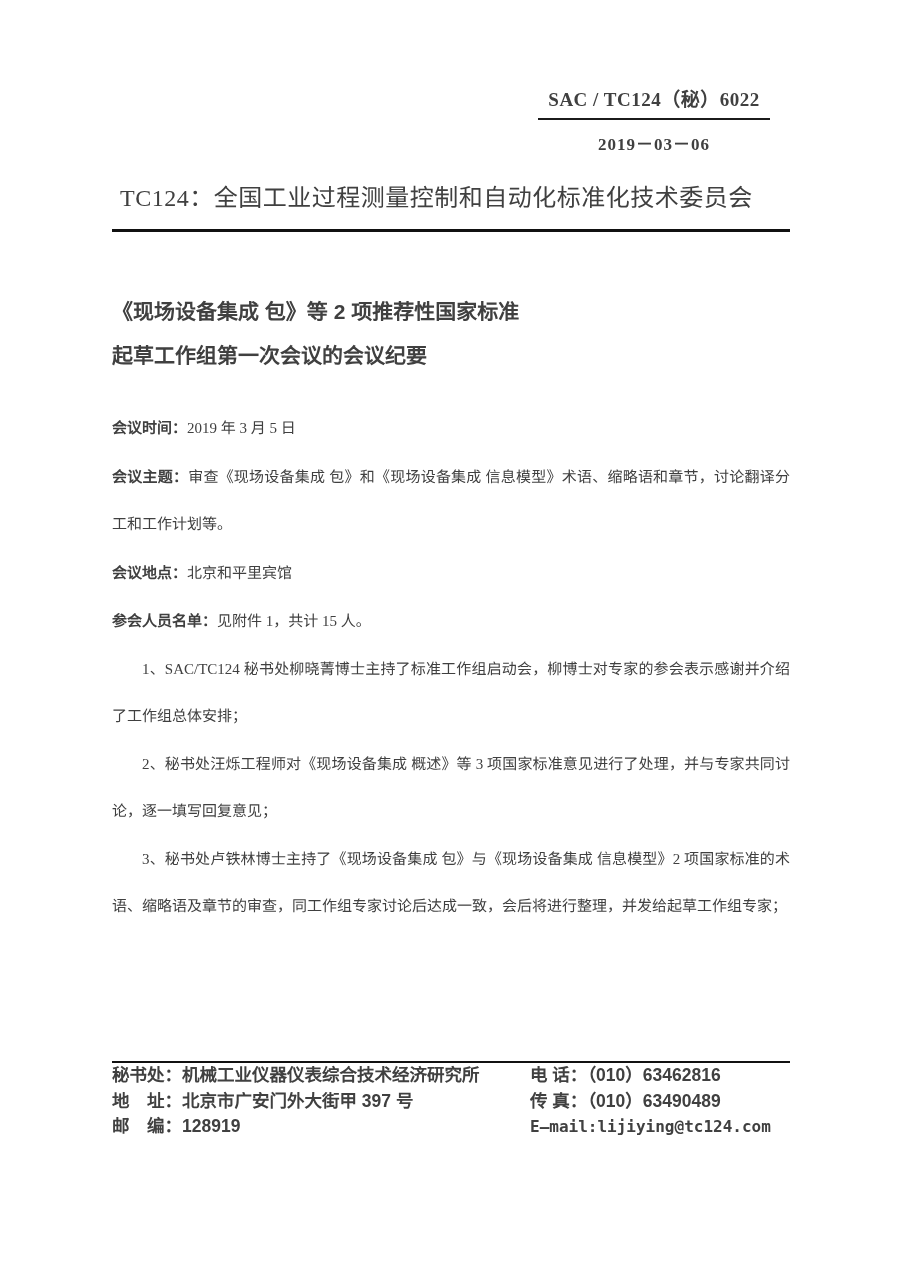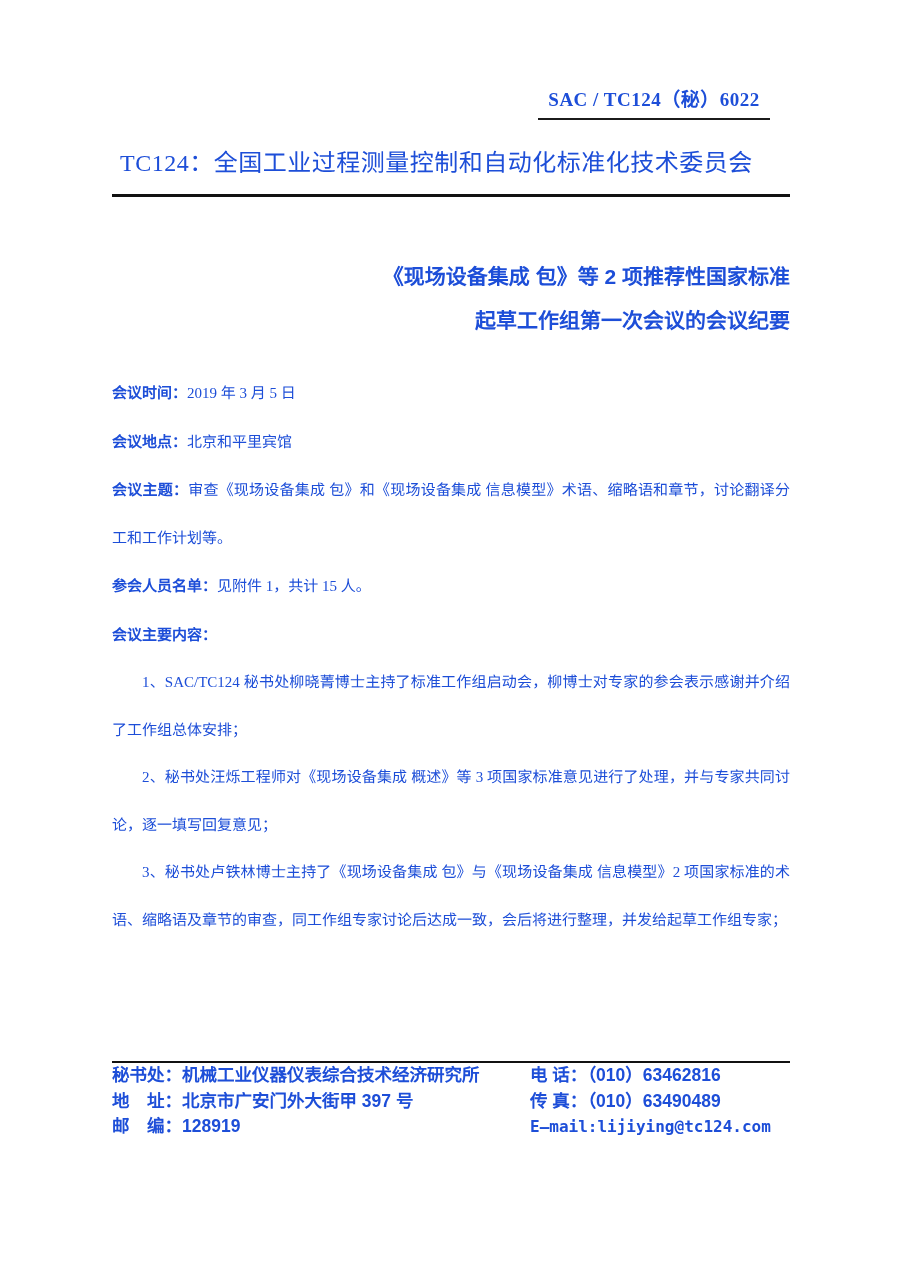--- a/index.html
+++ b/index.html
@@ -1,21 +1,21 @@
 <!DOCTYPE html>
 <html lang="zh-CN"><head>
 <meta charset="utf-8">
 <style>
   * { margin:0; padding:0; box-sizing:border-box; }
   html,body { background:#ffffff; }
   .page {
     position:relative;
     width:900px; height:1273px;
     background:#ffffff;
-    color:#1d4ed8;
+    color:#404040;
     font-family:"Liberation Serif","DejaVu Serif",serif;
     overflow:hidden;
   }
   .content { margin:0 110px 0 112px; }
 
   
   .header-block {
     width:232px;
     margin-left:auto;
     margin-right:20px;
@@ -50,21 +50,21 @@
   }
   .committee-rule {
     border:none;
     border-top:3px solid #111111;
     margin-top:16px;
   }
 
   
   .title {
     margin-top:58px;
-    text-align:right;
+    text-align:left;
     font-family:"Liberation Sans","DejaVu Sans",sans-serif;
     font-weight:bold;
     font-size:21px;
   }
   .title p { line-height:44px; }
 
   
   .body {
     margin-top:26px;
     font-size:15px;
@@ -105,41 +105,41 @@
 </head>
 <body>
 
 <div class="page">
 
   <div class="content">
 
     <div class="header-block">
       <div class="doc-number">SAC / TC124（秘）6022</div>
       <hr class="header-rule">
+      <div class="doc-date">2019－03－06</div>
     </div>
 
     <div class="committee">TC124：全国工业过程测量控制和自动化标准化技术委员会</div>
     <hr class="committee-rule">
 
     <div class="title">
       <p>《现场设备集成 包》等 2 项推荐性国家标准</p>
       <p>起草工作组第一次会议的会议纪要</p>
     </div>
 
     <div class="body">
 
       <p><span class="meta-label">会议时间：</span><span>2019 年 3 月 5 日</span></p>
 
+      <p><span class="meta-label">会议主题：</span><span>审查《现场设备集成 包》和《现场设备集成 信息模型》术语、缩略语和章节，讨论翻译分工和工作计划等。</span></p>
+
       <p><span class="meta-label">会议地点：</span><span>北京和平里宾馆</span></p>
-
-      <p><span class="meta-label">会议主题：</span><span>审查《现场设备集成 包》和《现场设备集成 信息模型》术语、缩略语和章节，讨论翻译分工和工作计划等。</span></p>
 
       <p><span class="meta-label">参会人员名单：</span><span>见附件 1，共计 15 人。</span></p>
 
-      <p><span class="meta-label">会议主要内容：</span></p>
 
       <p class="body-para">1、SAC/TC124 秘书处柳晓菁博士主持了标准工作组启动会，柳博士对专家的参会表示感谢并介绍了工作组总体安排；</p>
       <p class="body-para">2、秘书处汪烁工程师对《现场设备集成 概述》等 3 项国家标准意见进行了处理，并与专家共同讨论，逐一填写回复意见；</p>
       <p class="body-para">3、秘书处卢铁林博士主持了《现场设备集成 包》与《现场设备集成 信息模型》2 项国家标准的术语、缩略语及章节的审查，同工作组专家讨论后达成一致，会后将进行整理，并发给起草工作组专家；</p>
 
     </div>
   </div>
 
   <div class="footer">
     <hr class="footer-rule">

